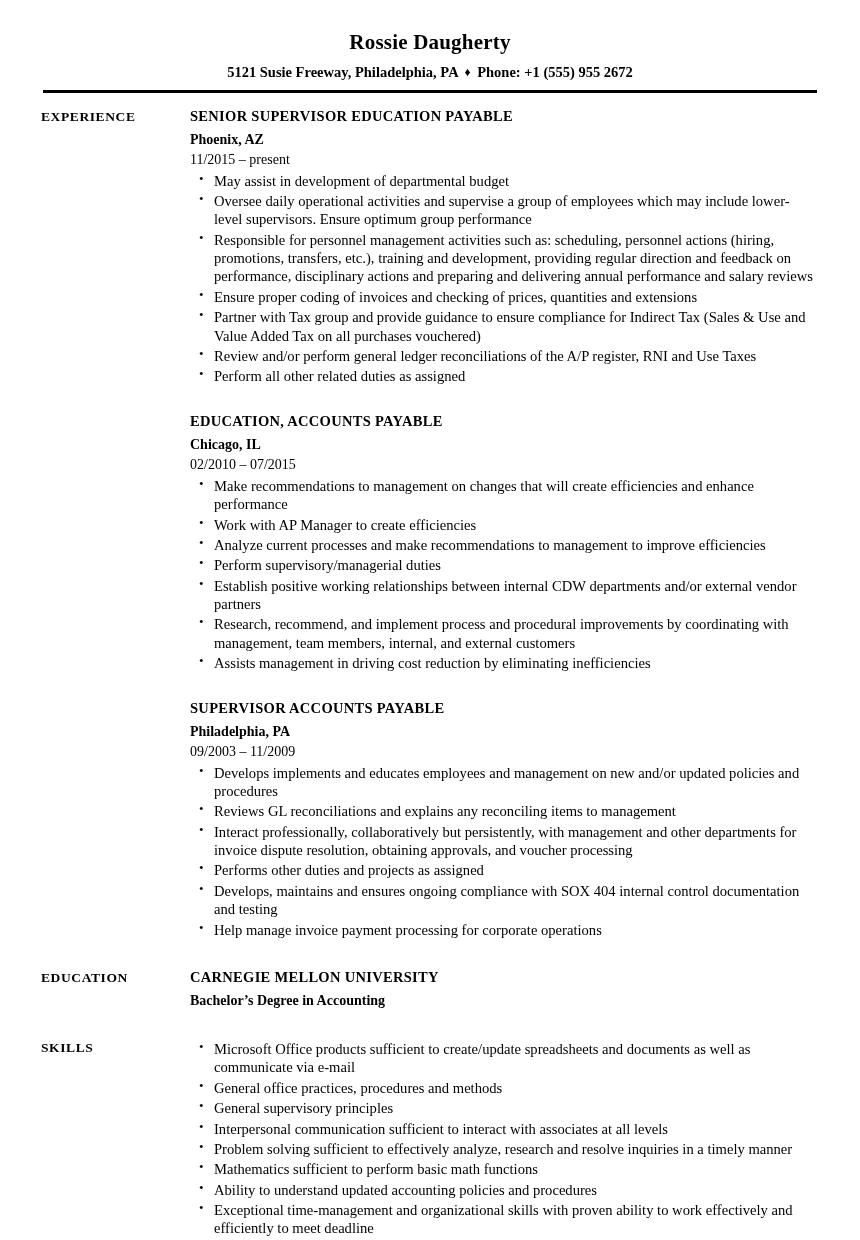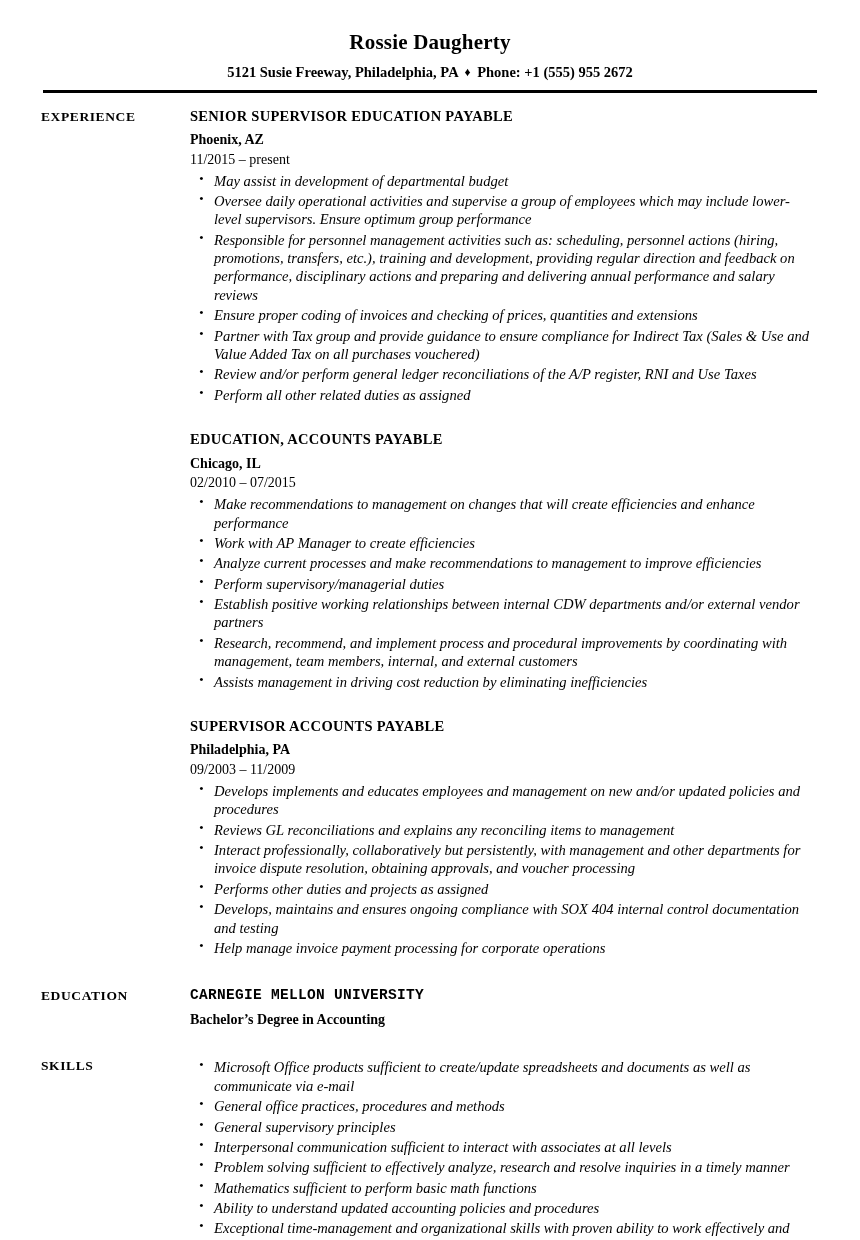--- a/index.html
+++ b/index.html
@@ -103,37 +103,35 @@
     list-style: none;
     margin: 2px 0 0 0;
     padding: 0;
   }
   ul.bullets > li {
     position: relative;
     font-size: 14.6px;
     line-height: 1.26;
     padding-left: 24px;
     margin-top: 2px;
-    font-style: italic;
   }
   ul.bullets > li::before {
     content: "\2022";
     position: absolute;
     left: 9px;
     top: -1px;
     font-size: 13px;
   }
 
   
   .edu-school {
     font-size: 14.5px;
     font-weight: bold;
     letter-spacing: 0.3px;
     line-height: 1.35;
-    font-family: Liberation Mono, monospace;
   }
   .edu-degree {
     font-size: 14px;
     font-weight: bold;
     line-height: 1.4;
     margin-top: 4px;
   }
 
   .gap-education { margin-top: 29px; }
   .gap-skills { margin-top: 27px; }

